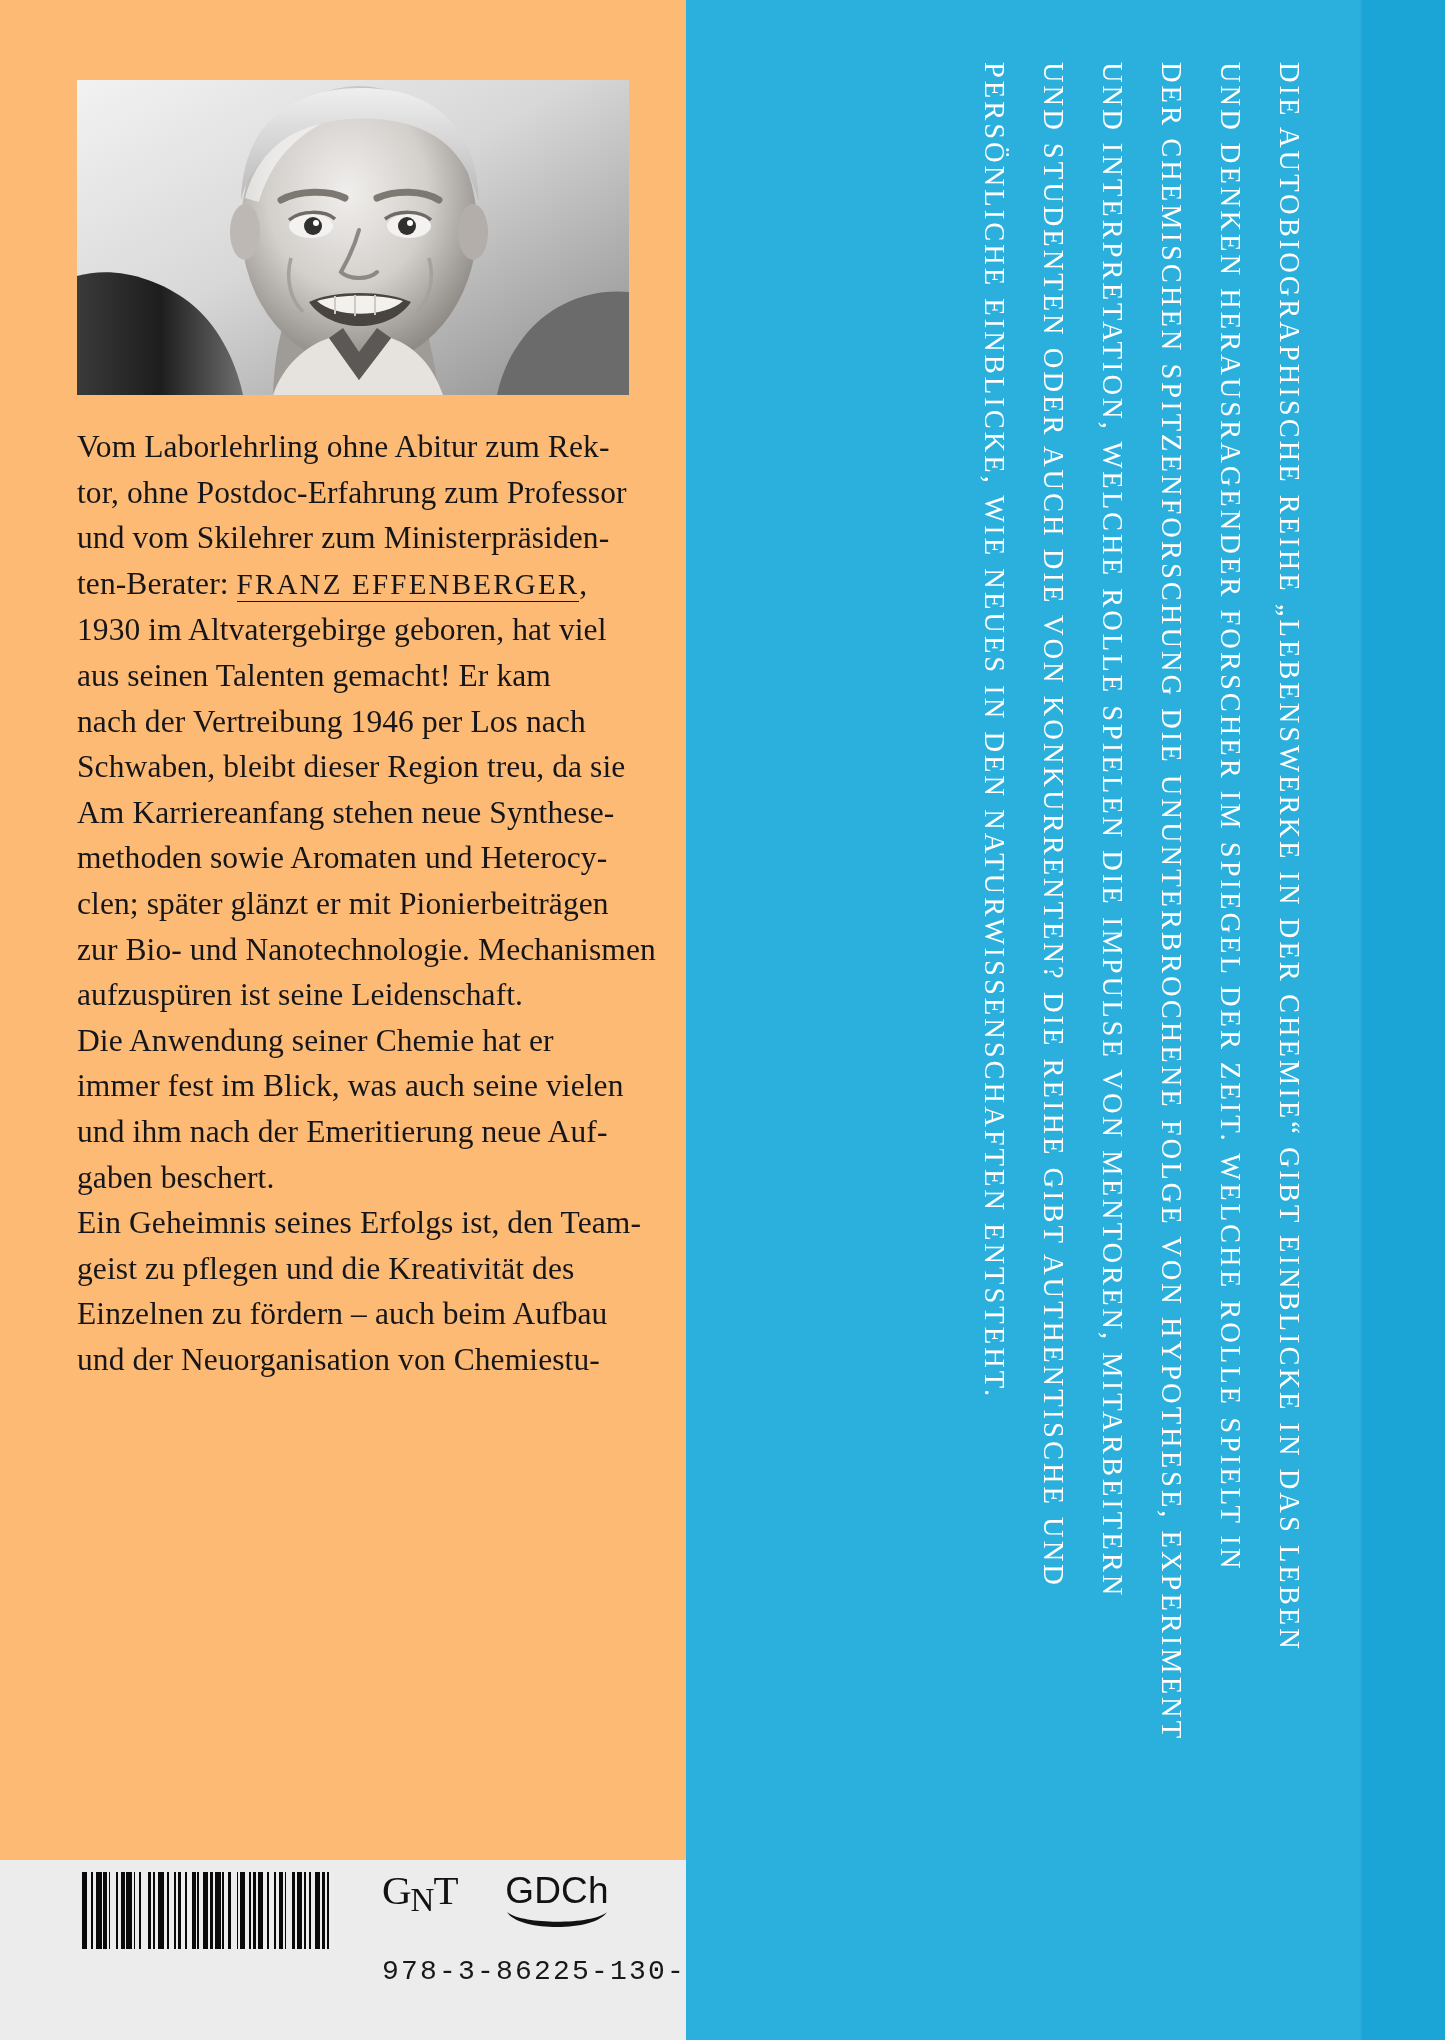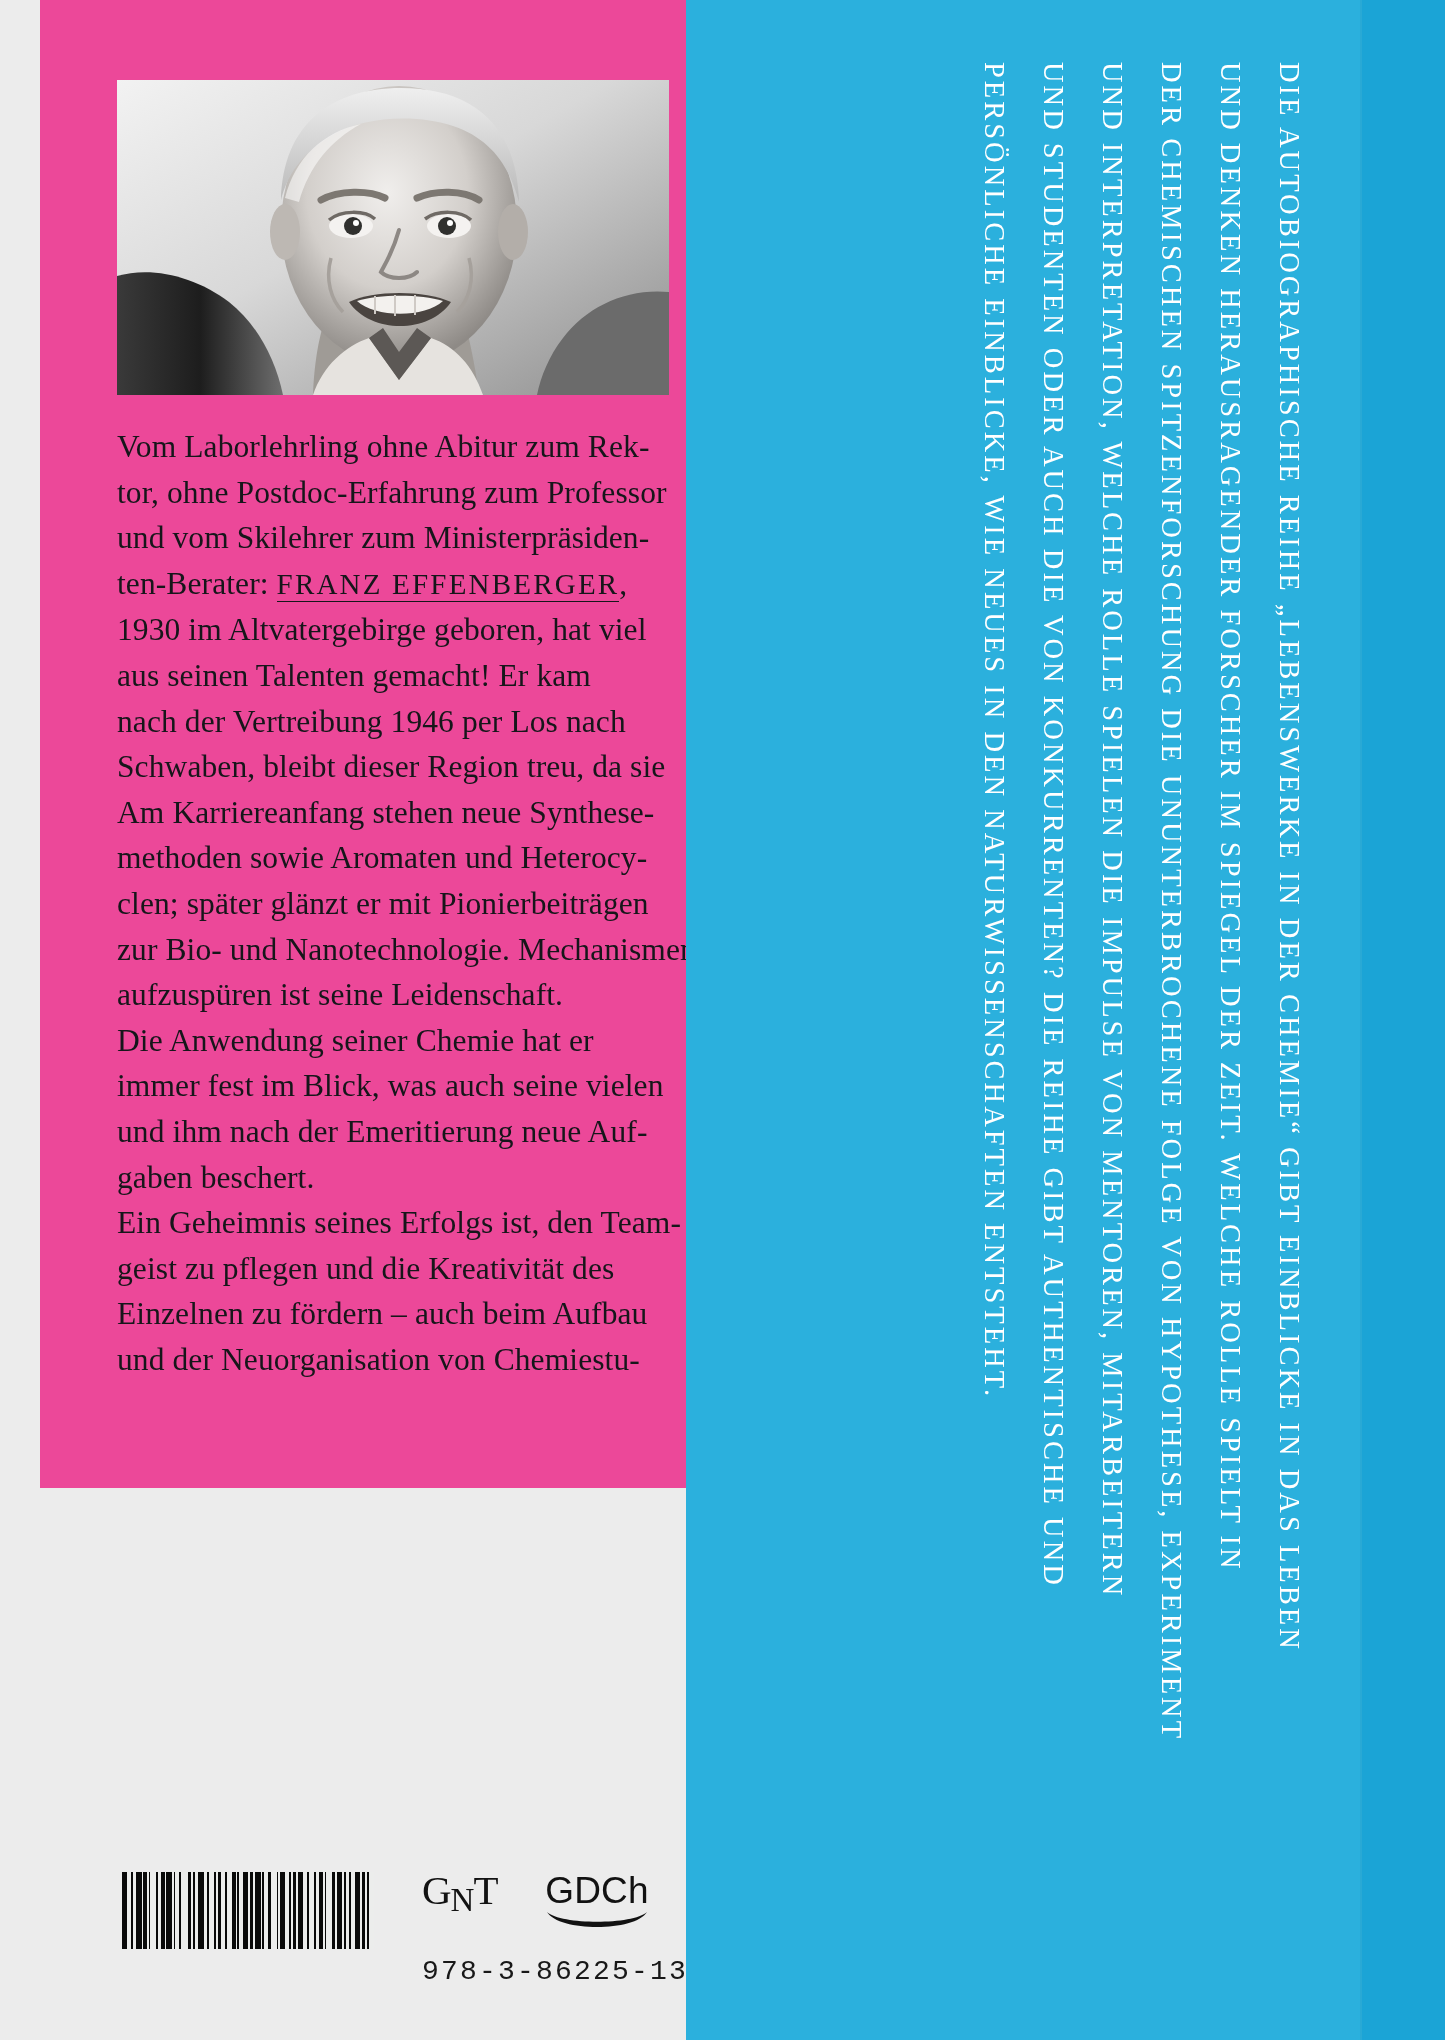--- a/index.html
+++ b/index.html
@@ -19,23 +19,22 @@
     overflow: hidden;
     background: #ececec;
   }
 
   
   .back-panel {
     position: absolute;
     left: 0;
     top: 0;
     width: 686px;
-    height: 1488px;
-    background: #ec4899;
-    margin-left: 40px;
+    height: 1860px;
+    background: #fdba74;
   }
 
   
   .author-photo {
     position: absolute;
     left: 77px;
     top: 80px;
     width: 552px;
     height: 315px;
     overflow: hidden;

